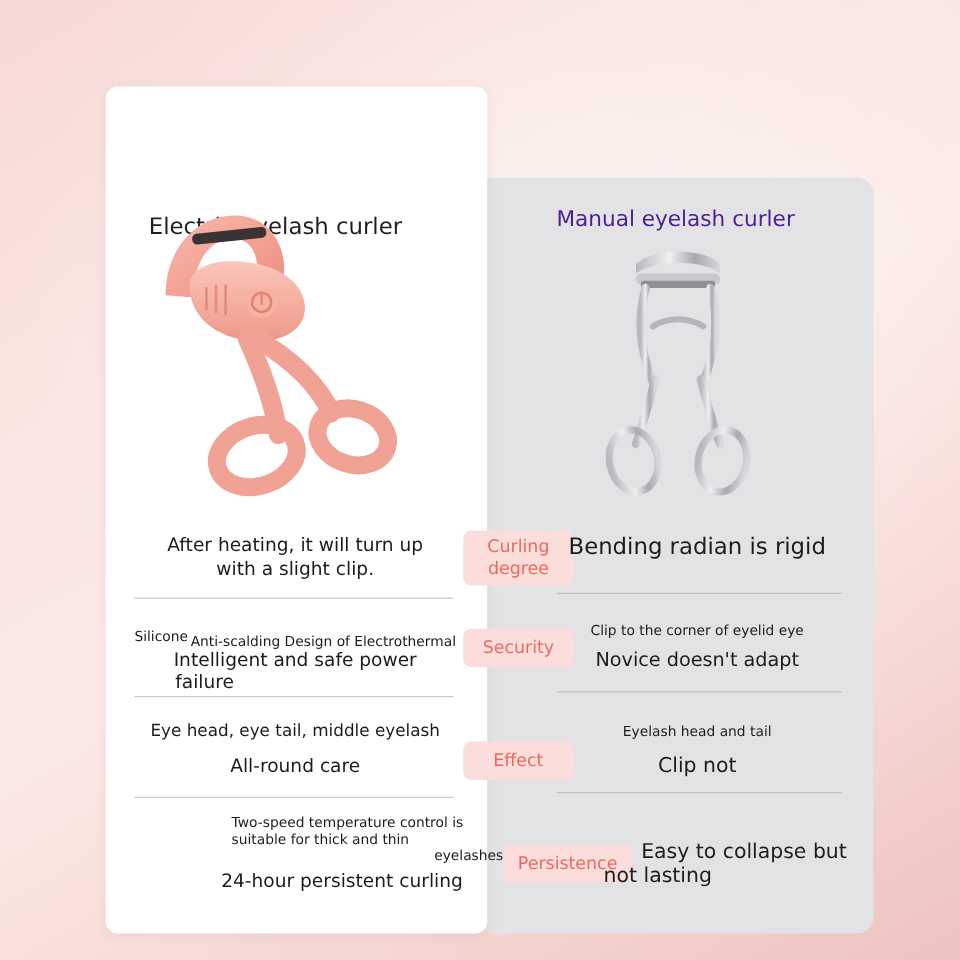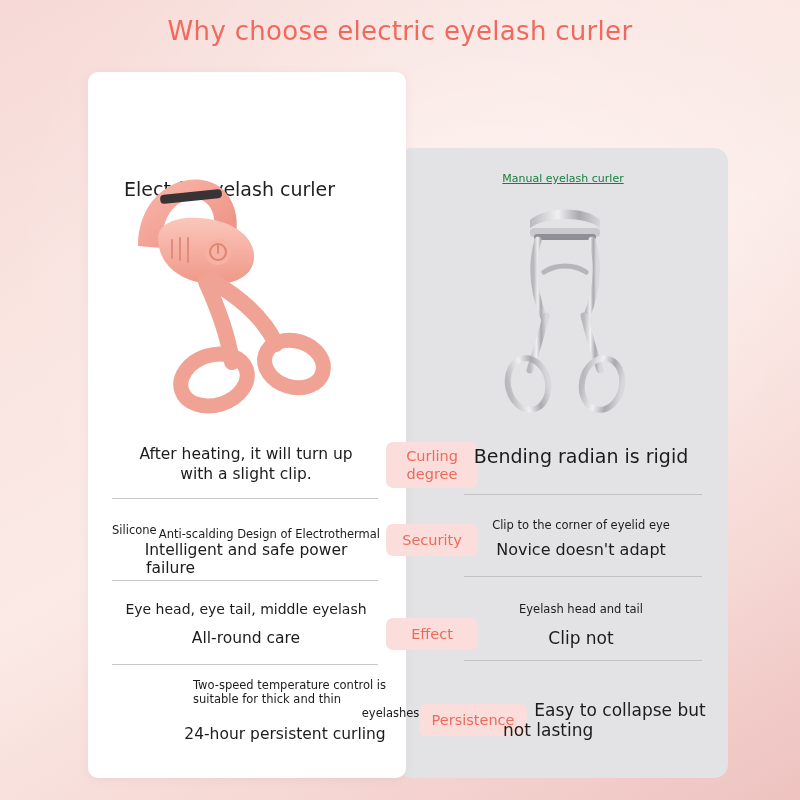--- a/index.html
+++ b/index.html
@@ -46,23 +46,22 @@
     height: 630px;
     background: #e3e3e5;
     border-radius: 14px;
   }
   .panel-manual .panel-title {
     position: absolute;
     top: 24px;
     left: 0;
     width: 330px;
     text-align: center;
-    font-size: 11px;
-    color: #15803d;
-    text-decoration: underline;
+    font-size: 18px;
+    color: #4c1d95;
   }
 
   
   .panel-electric {
     position: absolute;
     left: 88px;
     top: 72px;
     width: 318px;
     height: 706px;
     background: #ffffff;
@@ -162,21 +161,20 @@
   .badge-wide {
     left: 364px;
     width: 100px;
   }
 </style>
 </head>
 <body>
 
 <div id="page">
 
-  <div class="headline">Why choose electric eyelash curler</div>
 
   <div class="panel-manual">
     <div class="panel-title">Manual eyelash curler</div>
   </div>
 
   <div class="panel-electric">
     <div class="panel-title">Electric eyelash curler</div>
   </div>
 
   <svg class="prod-electric" viewBox="0 0 260 250">

